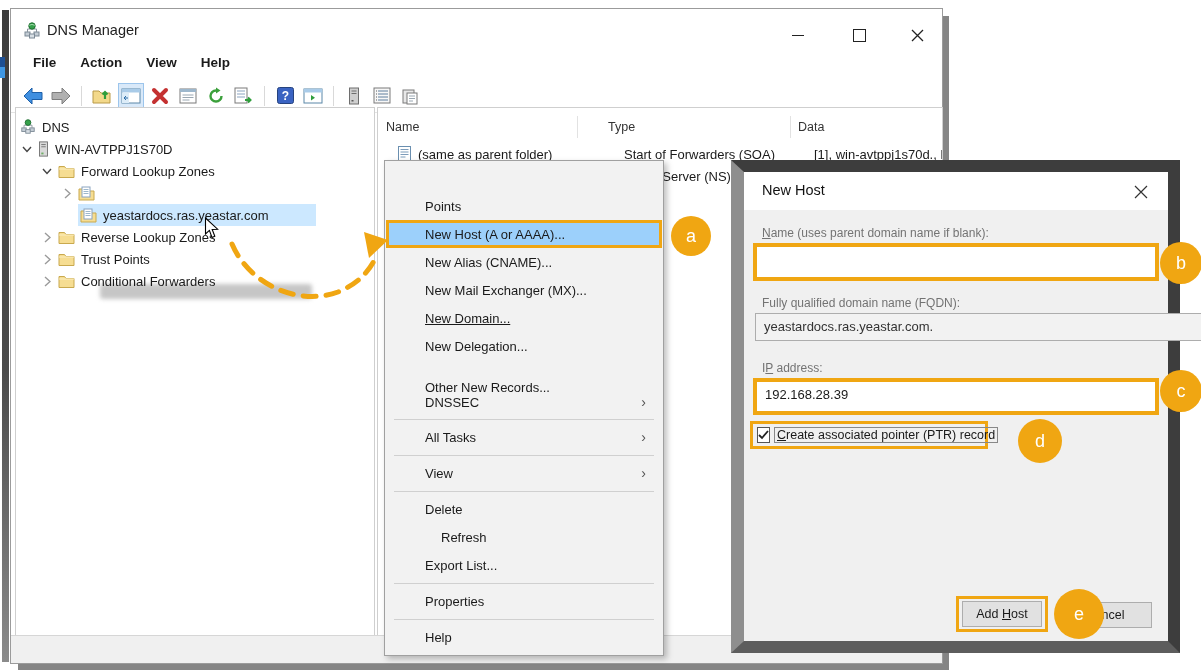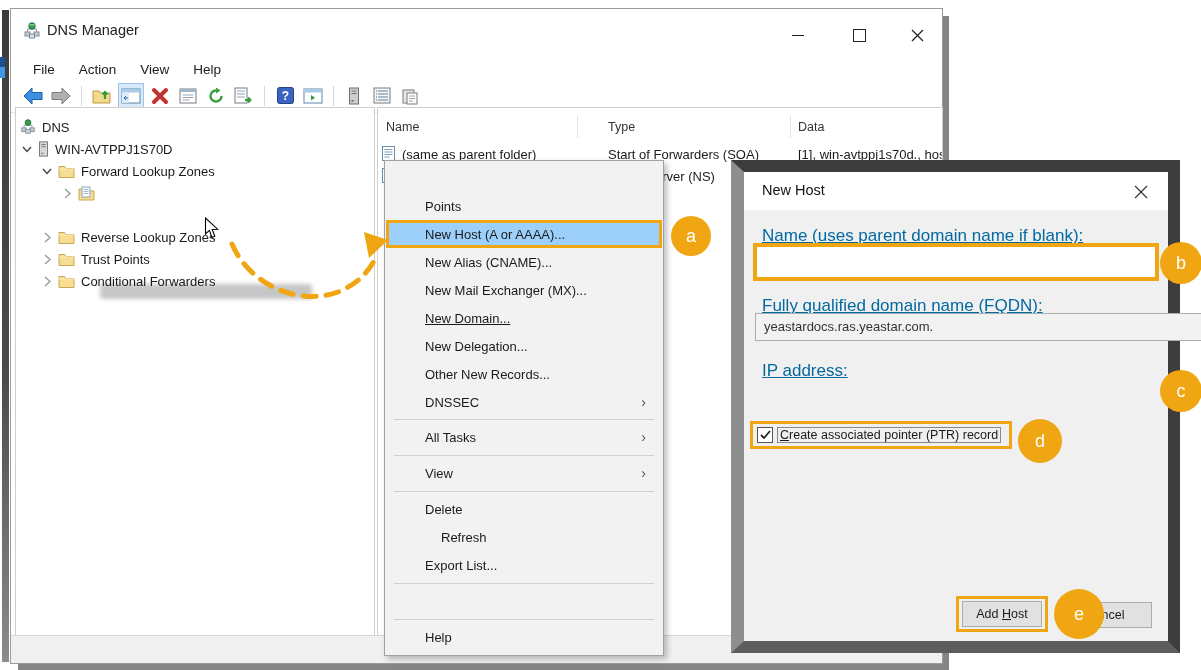--- a/index.html
+++ b/index.html
@@ -14,21 +14,21 @@
 
   
   #main-window{left:10px;top:8px;width:931px;height:654px;background:#fff;
                border:1px solid #9b9b9b;box-shadow:7px 7px 0 -1px #858585;}
   #titlebar{left:0;top:0;width:100%;height:44px;background:#fff;}
   #title-text{left:36px;top:13px;font-size:14.5px;color:#222;}
   .winctl{top:17px;width:30px;height:18px;display:flex;align-items:center;justify-content:center;}
   #btn-min{left:772px;} #btn-max{left:833px;} #btn-close{left:891px;}
   #min-glyph{width:12px;height:0;border-top:1.5px solid #222;}
   #max-glyph{width:11px;height:11px;border:1.5px solid #222;}
-  #menubar{left:0;top:44px;width:100%;height:26px;display:flex;align-items:flex-end;padding-left:10px;box-sizing:border-box;}
+  #menubar{left:0;top:44px;width:100%;height:26px;display:flex;align-items:flex-start;padding-left:10px;box-sizing:border-box;font-weight:bold;}
   .menubar-item{font-size:13.5px;padding:2px 12px;color:#1a1a1a;}
   #toolbar{left:0;top:70px;width:100%;height:34px;display:flex;align-items:center;padding-left:8px;box-sizing:border-box;border-bottom:1px solid #e4e4e4;}
   .tbtn{width:24px;height:24px;display:flex;align-items:center;justify-content:center;margin:0 2px;}
   .tbtn.hl{background:#d9e9f9;border:1px solid #9cc5ec;}
   .tsep{width:1px;height:20px;background:#d9d9d9;margin:0 6px;}
 
   
   #left-pane{left:4px;top:98px;width:358px;height:528px;background:#fff;border:1px solid #cfcfcf;overflow:hidden;}
   #right-pane{left:366px;top:98px;width:564px;height:528px;background:#fff;border:1px solid #cfcfcf;overflow:hidden;}
   #statusbar{left:0;top:626px;width:100%;height:27px;background:#f0f0f0;border-top:1px solid #d6d6d6;}
@@ -37,21 +37,21 @@
   .tree-row{position:absolute;height:22px;display:flex;align-items:center;font-size:13px;white-space:nowrap;}
   .chev{width:14px;height:14px;display:inline-flex;align-items:center;justify-content:center;margin-right:4px;}
   .ticon{margin-right:6px;display:inline-flex;}
   .tree-sel{background:#cce8ff;}
   #tree-blur-bar{left:84px;top:176px;width:212px;height:15px;background:#c6c6c6;border-radius:3px;filter:blur(2px);}
 
   
   .col-head{position:absolute;top:12px;font-size:12.5px;color:#333;}
   .col-sep{position:absolute;top:8px;width:1px;height:22px;background:#e2e2e2;}
   .lrow{position:absolute;height:20px;display:flex;align-items:center;font-size:13px;color:#1a1a1a;white-space:nowrap;}
-  .lcell{position:absolute;white-space:nowrap;}
+  .lcell{position:absolute;white-space:nowrap;margin-left:16px;}
 
   
   #context-menu{left:384px;top:160px;width:280px;height:496px;background:#f2f2f2;
                 border:1px solid #a0a0a0;box-shadow:3px 3px 6px rgba(0,0,0,.25);z-index:30;box-sizing:border-box;}
   .cm-item{position:absolute;left:1px;right:1px;height:28px;display:flex;align-items:center;
            padding-left:39px;font-size:13px;box-sizing:border-box;}
   .cm-item .sub-arrow{position:absolute;right:16px;color:#555;font-size:14px;}
   .cm-sep{position:absolute;left:9px;right:9px;height:1px;background:#d0d0d0;}
   .cm-hl{background:#9cd0fb;border:3px solid #f0a612;padding-left:36px;}
 
@@ -59,26 +59,26 @@
   .badge{position:absolute;border-radius:50%;background:#f0a612;color:#fff;display:flex;
          align-items:center;justify-content:center;font-size:18px;z-index:60;}
 
   
   #dialog{left:731px;top:160px;width:449px;height:493px;box-sizing:border-box;z-index:50;
           border-style:solid;border-color:#3d3d3d #3d3d3d #5d5d5d #8e8e8e;border-width:12px 12px 12px 13px;
           background:#f0f0f0;}
   #dialog-titlebar{left:0;top:0;width:100%;height:38px;background:#fff;}
   #dialog-title{left:18px;top:10px;font-size:14.5px;color:#111;}
   #dialog-close{left:388px;top:11px;width:18px;height:18px;display:flex;align-items:center;justify-content:center;}
-  .dlabel{position:absolute;font-size:17px;color:#0369a1;text-decoration:underline;}
+  .dlabel{position:absolute;font-size:12px;color:#737373;}
   .u{text-decoration:underline;}
   .hl-box{position:absolute;border:4px solid #f0a612;background:#fff;box-sizing:border-box;}
   .field-text{font-size:13px;color:#1a1a1a;padding:5px 0 0 8px;}
   #fqdn-field{left:11px;top:141px;width:472px;height:28px;background:#f2f2f2;border:1px solid #adadad;box-sizing:border-box;}
-  #ptr-box{left:6px;top:249px;width:262px;height:28px;border:3px solid #f0a612;box-sizing:border-box;
+  #ptr-box{left:6px;top:249px;width:238px;height:28px;border:3px solid #f0a612;box-sizing:border-box;
            display:flex;align-items:center;background:#f0f0f0;}
   #ptr-checkbox{width:14px;height:14px;background:#fff;border:1px solid #555;margin:0 4px 0 4px;display:flex;align-items:center;justify-content:center;}
   #ptr-label{font-size:12.5px;white-space:nowrap;border:1px solid #888;padding:0 2px;}
   .dlg-btn{position:absolute;background:#e1e1e1;border:1px solid #adadad;display:flex;align-items:center;justify-content:center;font-size:12.5px;box-sizing:border-box;}
   #addhost-hl{left:212px;top:424px;width:92px;height:36px;border:3px solid #f0a612;box-sizing:border-box;
               display:flex;align-items:center;justify-content:center;}
   #addhost-btn{position:static;width:80px;height:26px;}
   #cancel-btn{left:314px;top:430px;width:94px;height:26px;}
 
   svg{display:block;}
@@ -270,20 +270,30 @@
         <span class="ticon">
           <svg width="17" height="15" viewBox="0 0 17 15">
               <path d="M1 3 h5.5 l1.5 2 H16 v9 H1z" fill="#f6dd92" stroke="#c9a94e"></path>
               <rect x="4" y="1" width="8" height="10" fill="#fff" stroke="#8aa3c0"></rect>
               <path d="M5.5 3.5 h5 M5.5 5.5 h5 M5.5 7.5 h5" stroke="#9db7cc"></path>
             </svg>
         </span>
       </div>
       <div class="abs" id="tree-blur-bar"></div>
 
+      <div class="tree-row tree-sel" style="left:62px;top:96px;width:236px;padding-left:2px;">
+        <span class="ticon">
+          <svg width="17" height="15" viewBox="0 0 17 15">
+              <path d="M1 3 h5.5 l1.5 2 H16 v9 H1z" fill="#f6dd92" stroke="#c9a94e"></path>
+              <rect x="4" y="1" width="8" height="10" fill="#fff" stroke="#8aa3c0"></rect>
+              <path d="M5.5 3.5 h5 M5.5 5.5 h5 M5.5 7.5 h5" stroke="#9db7cc"></path>
+            </svg>
+        </span>
+        <span>yeastardocs.ras.yeastar.com</span>
+      </div>
 
       <div class="tree-row" style="left:24px;top:118px;">
         <span class="chev">
           <svg width="7" height="11" viewBox="0 0 7 11">
               <path d="M1 1 L6 5.5 L1 10" stroke="#9a9a9a" fill="none" stroke-width="1.4"></path>
             </svg>
         </span>
         <span class="ticon">
           <svg width="17" height="14" viewBox="0 0 17 14">
               <path d="M1 2.5 h5.5 l1.5 2 H16 v9 H1z" fill="#f6dd92" stroke="#c9a94e"></path>
@@ -380,21 +390,21 @@
       </div>
     <div class="cm-item" style="top:115px;">
         <span>New Mail Exchanger (MX)...</span>
       </div>
     <div class="cm-item" style="top:143px;text-decoration:underline;">
         <span>New Domain...</span>
       </div>
     <div class="cm-item" style="top:171px;">
         <span>New Delegation...</span>
       </div>
-    <div class="cm-item" style="top:199px;">
+    <div class="cm-item" style="top:212px;">
         <span>Other New Records...</span>
       </div>
     <div class="cm-item" style="top:227px;">
         <span>DNSSEC</span>
         <span class="sub-arrow">›</span>
       </div>
     <div class="cm-sep" style="top:258px;"></div>
     <div class="cm-item" style="top:262px;">
         <span>All Tasks</span>
         <span class="sub-arrow">›</span>
@@ -408,20 +418,23 @@
     <div class="cm-item" style="top:334px;">
         <span>Delete</span>
       </div>
     <div class="cm-item" style="top:362px;margin-left:16px;">
         <span>Refresh</span>
       </div>
     <div class="cm-item" style="top:390px;">
         <span>Export List...</span>
       </div>
     <div class="cm-sep" style="top:422px;"></div>
+    <div class="cm-item" style="top:426px;">
+        <span>Properties</span>
+      </div>
     <div class="cm-sep" style="top:458px;"></div>
     <div class="cm-item" style="top:462px;">
         <span>Help</span>
       </div>
   </div>
 
   <div class="abs" id="dialog">
     <div class="abs" id="dialog-titlebar">
       <div class="abs" id="dialog-title">New Host</div>
       <div class="abs" id="dialog-close">
@@ -439,20 +452,23 @@
     </div>
 
     <div class="dlabel" style="left:18px;top:124px;">Fully qualified domain name (FQDN):</div>
     <div class="abs" id="fqdn-field">
       <div class="field-text" style="color:#333;">yeastardocs.ras.yeastar.com.</div>
     </div>
 
     <div class="dlabel" style="left:18px;top:189px;">
       <span>I</span><span class="u">P</span><span> address:</span>
     </div>
+    <div class="hl-box" style="left:9px;top:206px;width:406px;height:37px;">
+      <div class="field-text">192.168.28.39</div>
+    </div>
 
     <div class="abs" id="ptr-box">
       <span id="ptr-checkbox">
         <svg width="11" height="10" viewBox="0 0 11 10">
             <path d="M1 5 L4 8 L10 1" stroke="#222" stroke-width="1.8" fill="none"></path>
           </svg>
       </span>
       <span id="ptr-label">
         <span class="u">C</span><span>reate associated pointer (PTR) record</span>
       </span>

